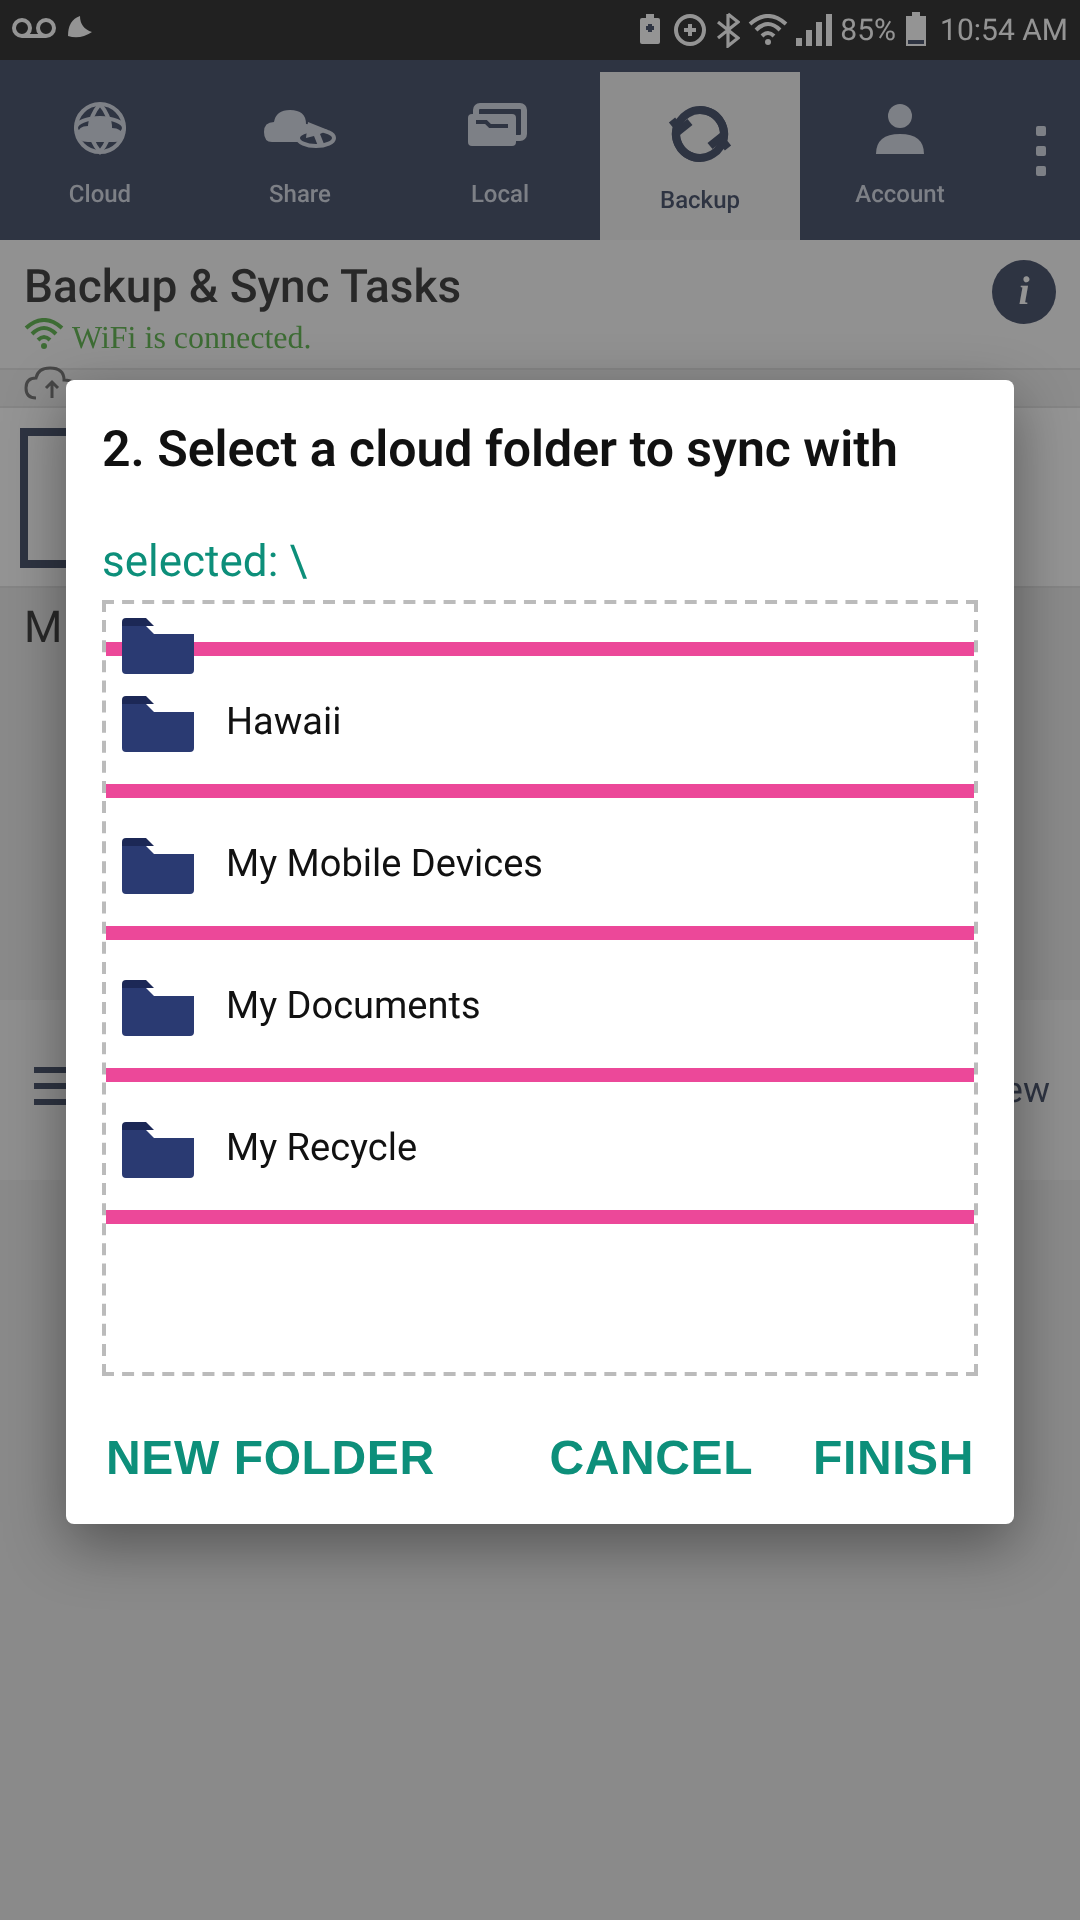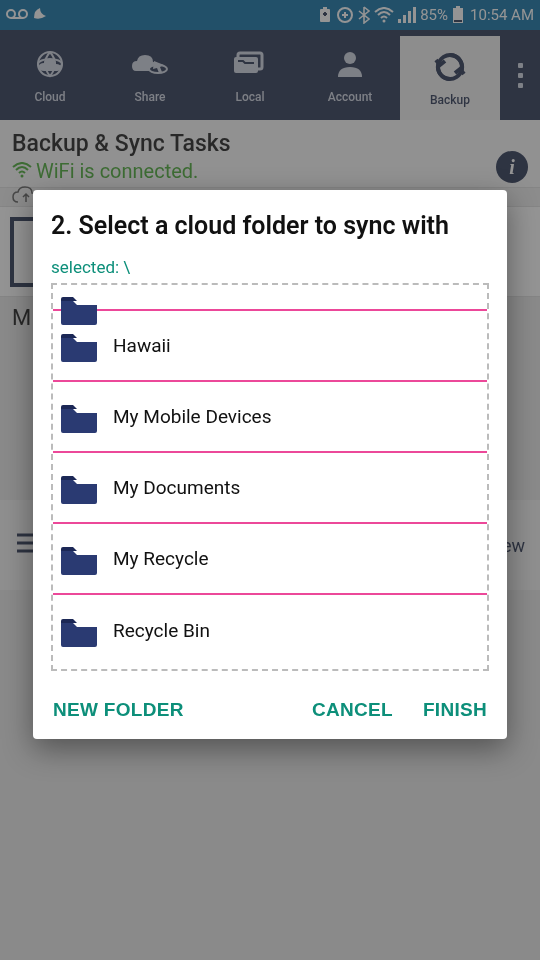--- a/index.html
+++ b/index.html
@@ -2,21 +2,21 @@
 <html><head>
 <meta charset="utf-8">
 <style>
   * { box-sizing: border-box; margin: 0; padding: 0; }
   html, body { width: 540px; height: 960px; overflow: hidden; font-family: Roboto, Arial, sans-serif; }
   body { background: #e8e8e8; position: relative; }
 
   
   .status-bar {
     height: 30px;
-    background: #0369a1;
+    background: #000000;
     color: #fff;
     display: flex;
     align-items: center;
     justify-content: space-between;
     padding: 0 6px;
     font-size: 15px;
   }
   .status-left { display: flex; align-items: center; gap: 4px; }
   .status-right { display: flex; align-items: center; gap: 4px; }
   .status-right span { display: inline-flex; align-items: center; }
@@ -55,25 +55,25 @@
   .overflow div {
     display: flex; flex-direction: column; gap: 5px;
   }
   .overflow div span { width: 5px; height: 5px; background:#cdd3e0; border-radius:1px; }
 
   
   .page-head {
     background: #f9f9f9;
     padding: 10px 12px 4px 12px;
     display: flex;
-    align-items: flex-end;
+    align-items: flex-start;
     justify-content: space-between;
   }
   .page-head-left h1 { font-size: 23px; font-weight: 500; color:#111; }
-  .wifi-line { color: #3fa62b; font-size: 20px; display:flex; align-items:center; gap:4px; margin-top:2px;}
+  .wifi-line { color: #3fa62b; font-size: 16px; display:flex; align-items:center; gap:4px; margin-top:2px;font-family:Liberation Serif, serif;}
   .info-badge {
     width: 32px; height:32px; border-radius:50%; background:#1e2a4a; color:#fff;
     display:flex; align-items:center; justify-content:center;
     font-style: italic; font-family: Georgia, serif; font-size:20px; font-weight:bold;
   }
 
   
   .bg-row {
     height: 90px; background:#fff; border-bottom:1px solid #ddd;
     display:flex; align-items:center; padding:0 10px; gap:10px; color:#333;
@@ -94,40 +94,40 @@
   
   .dialog {
     position:absolute;
     left:33px; right:33px; top:190px;
     background:#fff; border-radius:4px;
     box-shadow:0 10px 30px rgba(0,0,0,.4);
     padding: 20px 18px 14px 18px;
     display:flex; flex-direction:column;
   }
   .dialog-title { font-size:25px; font-weight:600; color:#111; line-height:1.25; }
-  .selected-line { color:#0d8f7a; font-size:17px; margin-top:16px; }
+  .selected-line { color:#0d8f7a; font-size:22px; margin-top:28px; }
   .folder-box {
     border:2px dashed #bbb; margin-top:6px; height:388px; overflow:hidden;
   }
   .folder-item {
     display:flex; align-items:center; gap:14px;
     height:71px; padding:0 6px;
-    border-bottom:2px solid #ec4899;
+    border-bottom:7px solid #ec4899;
     font-size:19px; color:#111;
   }
   .folder-item.cut { height:26px; align-items:flex-end; padding-bottom:2px; }
   .folder-item.cut .folder-icon { transform: translateY(18px); }
   .folder-icon { width:40px; height:32px; }
   .dialog-actions {
     display:flex; justify-content:space-between; align-items:center;
     margin-top:28px; padding: 0 2px 4px 2px;
   }
   .dialog-actions .right { display:flex; gap:30px;margin-left:36px; }
   .dlg-btn {
-    color:#0d8f7a; font-weight:700; font-size:19px; letter-spacing:.3px;
+    color:#0d8f7a; font-weight:700; font-size:24px; letter-spacing:.3px;
     background:none; border:none;text-align:center;
   }
 </style>
 </head>
 <body>
 
 <div class="status-bar">
   <div class="status-left">
     <span>
       <svg width="22" height="12" viewBox="0 0 22 12">
@@ -215,39 +215,39 @@
   <div class="tab">
     <span>
       <svg viewBox="0 0 40 34">
           <rect x="8" y="6" width="24" height="16" rx="2" fill="none" stroke="#cdd3e0" stroke-width="3"></rect>
           <rect x="4" y="10" width="24" height="16" rx="2" fill="#cdd3e0"></rect>
           <path d="M8 14 h5 l2 2 h9" stroke="#1e2a4a" stroke-width="2" fill="none"></path>
         </svg>
     </span>
     <span>Local</span>
   </div>
-  <div class="tab">
-    <span>
-      <svg viewBox="0 0 40 34">
-          <circle cx="20" cy="11" r="6" fill="#cdd3e0"></circle>
-          <path d="M8 30 q0 -10 12 -10 q12 0 12 10 z" fill="#cdd3e0"></path>
-        </svg>
-    </span>
-    <span>Account</span>
-  </div>
   <div class="tab active">
     <span>
       <svg viewBox="0 0 40 34">
           <path d="M20 5 a12 12 0 1 1 -11 7" fill="none" stroke="#1e2a4a" stroke-width="4"></path>
           <path d="M6 10 l4 5 5 -4" fill="none" stroke="#1e2a4a" stroke-width="4"></path>
           <path d="M20 29 a12 12 0 1 1 11 -7" fill="none" stroke="#1e2a4a" stroke-width="4"></path>
           <path d="M34 24 l-4 -5 -5 4" fill="none" stroke="#1e2a4a" stroke-width="4"></path>
         </svg>
     </span>
     <span>Backup</span>
+  </div>
+  <div class="tab">
+    <span>
+      <svg viewBox="0 0 40 34">
+          <circle cx="20" cy="11" r="6" fill="#cdd3e0"></circle>
+          <path d="M8 30 q0 -10 12 -10 q12 0 12 10 z" fill="#cdd3e0"></path>
+        </svg>
+    </span>
+    <span>Account</span>
   </div>
   <div class="overflow">
     <div>
         <span></span>
         <span></span>
         <span></span>
       </div>
   </div>
 </div>
 
@@ -341,29 +341,20 @@
     </div>
     <div class="folder-item">
       <span class="folder-icon">
         <svg viewBox="0 0 40 32">
             <path d="M2 8 h12 l4 4 h20 v18 a2 2 0 0 1 -2 2 h-32 a2 2 0 0 1 -2 -2 z" fill="#2a3a72"></path>
             <path d="M2 6 a2 2 0 0 1 2 -2 h10 l4 4 h-16 z" fill="#1c2856"></path>
           </svg>
       </span>
       <span>My Recycle</span>
     </div>
-    <div class="folder-item" style="border-bottom:none">
-      <span class="folder-icon">
-        <svg viewBox="0 0 40 32">
-            <path d="M2 8 h12 l4 4 h20 v18 a2 2 0 0 1 -2 2 h-32 a2 2 0 0 1 -2 -2 z" fill="#2a3a72"></path>
-            <path d="M2 6 a2 2 0 0 1 2 -2 h10 l4 4 h-16 z" fill="#1c2856"></path>
-          </svg>
-      </span>
-      <span>Recycle Bin</span>
-    </div>
   </div>
   <div class="dialog-actions">
     <button class="dlg-btn">NEW FOLDER</button>
     <div class="right">
       <button class="dlg-btn">CANCEL</button>
       <button class="dlg-btn">FINISH</button>
     </div>
   </div>
 </div>
 

